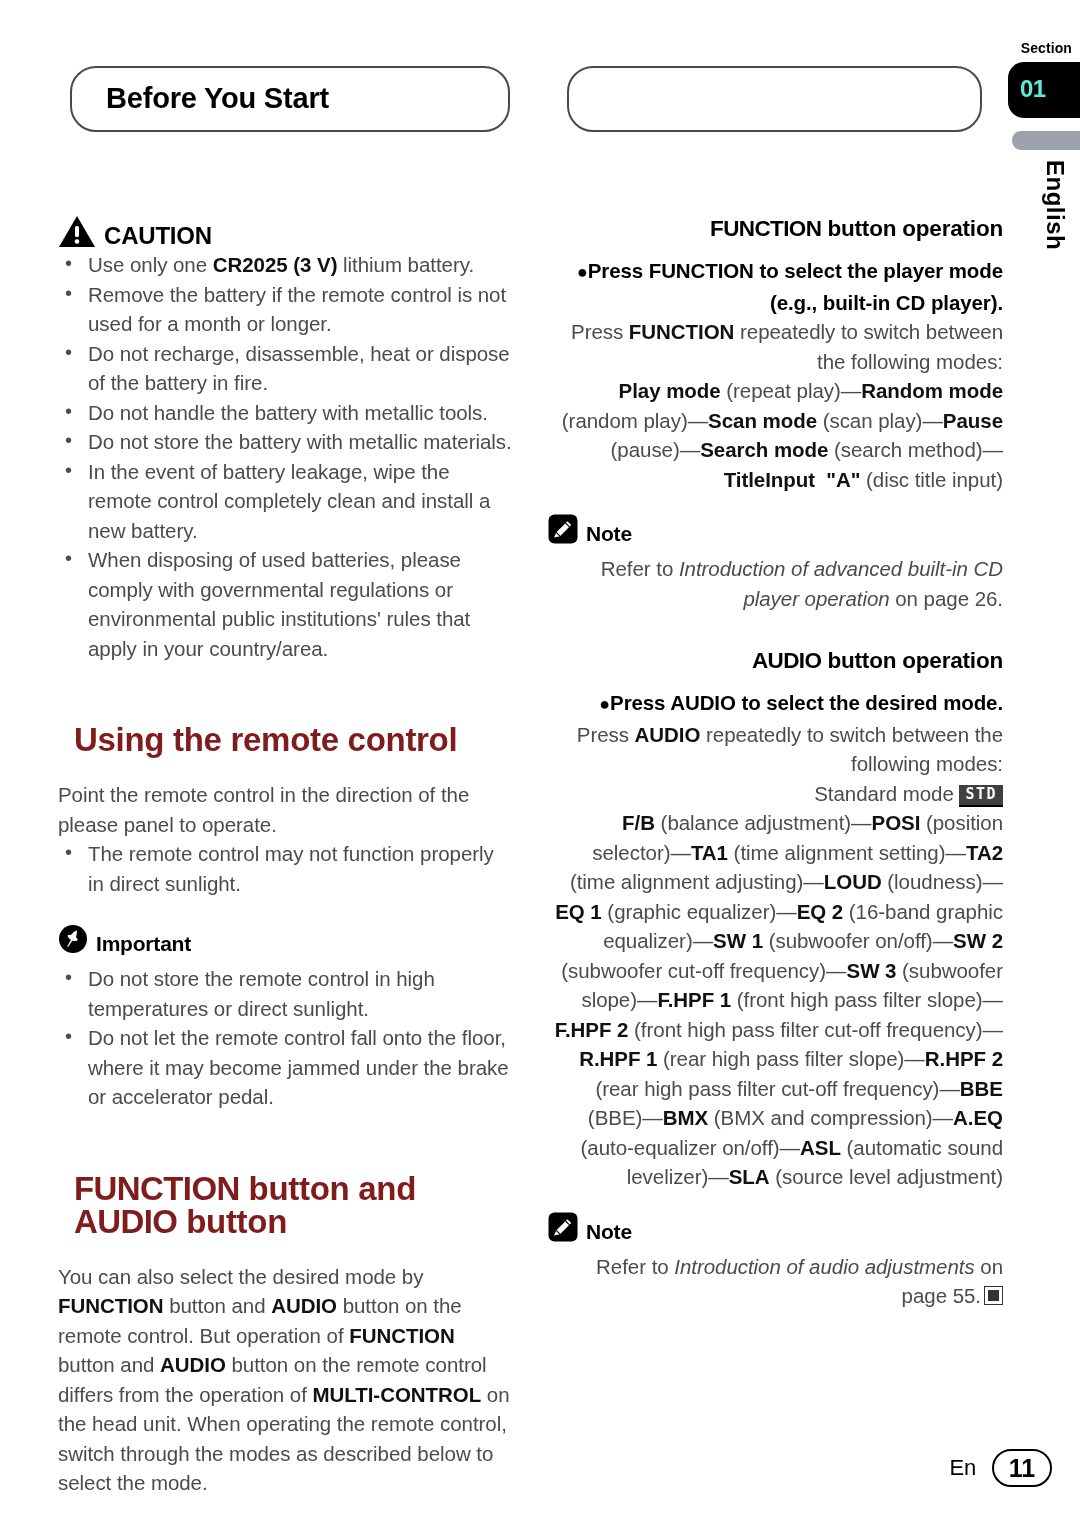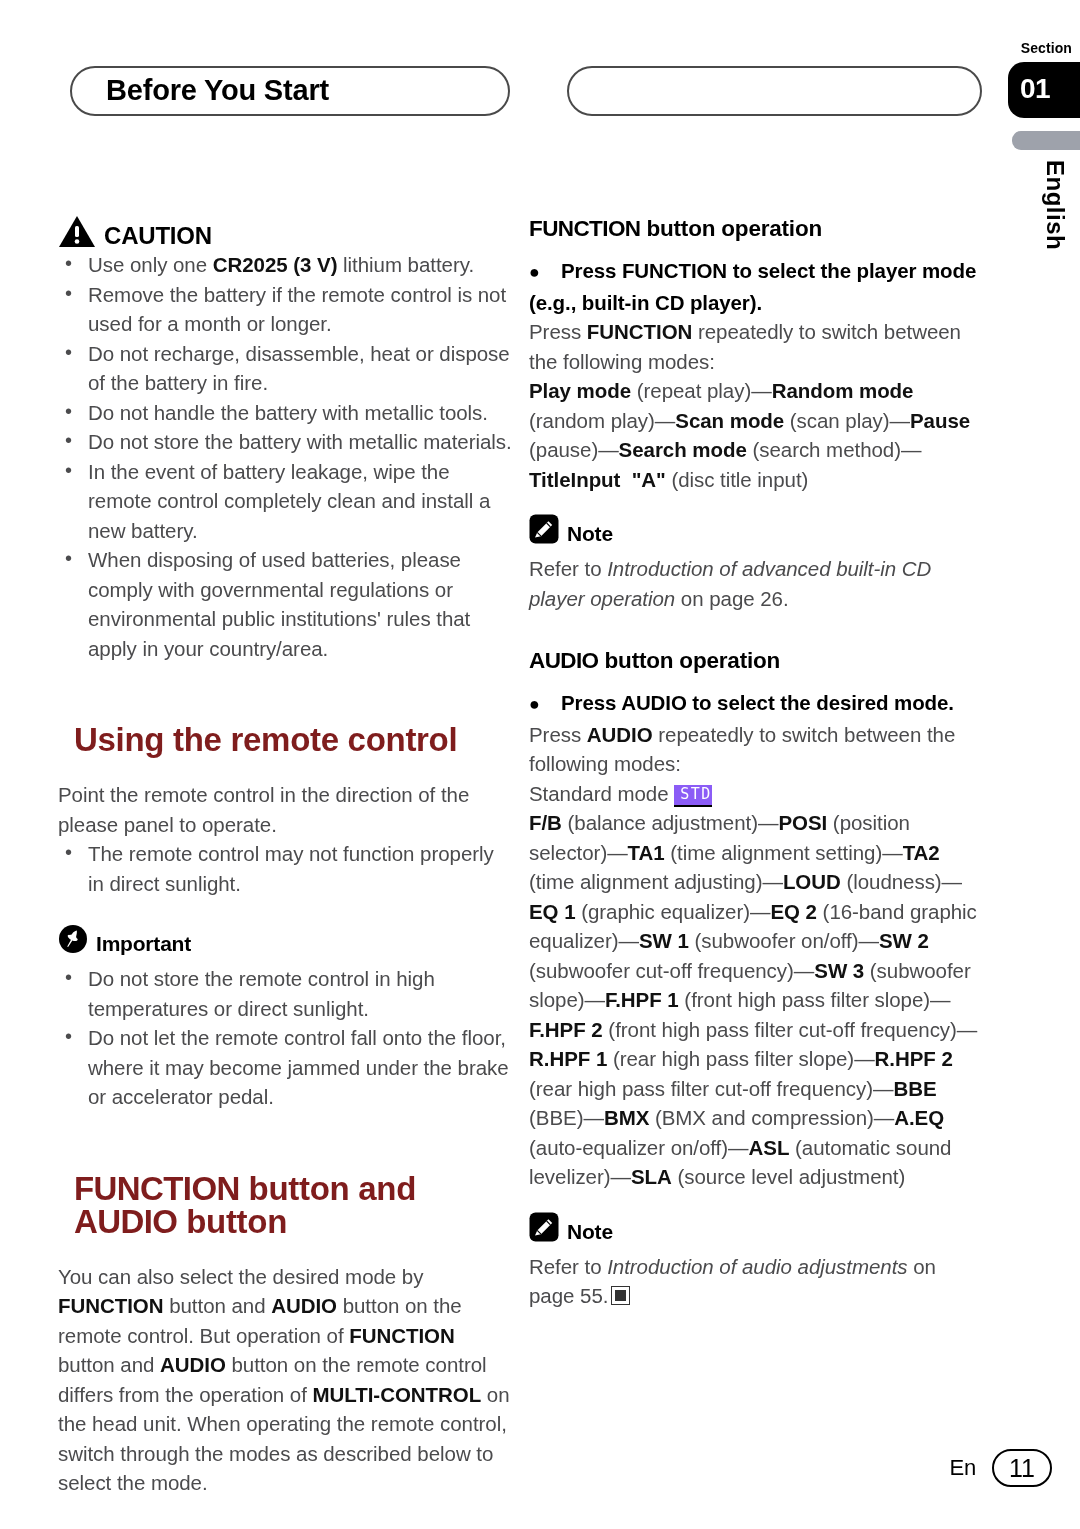--- a/index.html
+++ b/index.html
@@ -26,21 +26,21 @@
   .header {
     position: absolute;
     left: 70px;
     top: 66px;
     width: 912px;
     height: 52px;
   }
   .pill {
     position: absolute;
     top: 0;
-    height: 50px;
+    height: 66px;
     border: 2px solid #4a4a4a;
     border-radius: 26px;
     background: #fff;
     box-sizing: border-box;
   }
   .pill-left {
     left: 0;
     width: 440px;
   }
   .pill-right {
@@ -77,22 +77,22 @@
     height: 56px;
     background: #000;
     border-top-left-radius: 16px;
     border-bottom-left-radius: 16px;
   }
   .section-tab span {
     position: absolute;
     left: 12px;
     top: 50%;
     transform: translateY(-52%);
-    color: #ffffff;
-    font-size: 28px;
+    color: #5eead4;
+    font-size: 24px;
     font-weight: bold;
     letter-spacing: -0.5px;
   }
 
   
   .lang-bar {
     position: absolute;
     right: 0;
     top: 131px;
     width: 68px;
@@ -115,21 +115,21 @@
     white-space: nowrap;
   }
 
   
   .col {
     position: absolute;
     top: 215px;
     width: 455px;
   }
   .col-left  { left: 58px; }
-  .col-right { left: 529px; }
+  .col-right { left: 548px; text-align: right; }
 
   
   .body-text {
     font-size: 20.5px;
     line-height: 29.5px;
     color: #4b4b4d;
     margin: 0;
     letter-spacing: -0.05px;
   }
   .body-text b, .body-text strong { color: #111; font-weight: bold; }
@@ -232,27 +232,27 @@
   .spacer-8  { height: 8px; }
   .spacer-14 { height: 14px; }
   .spacer-20 { height: 20px; }
   .spacer-26 { height: 26px; }
   .spacer-34 { height: 34px; }
   .spacer-44 { height: 44px; }
 
   
   .lcd-badge {
     display: inline-block;
-    background: #8b5cf6;
+    background: #404040;
     color: #fff;
     font-family: "DejaVu Sans Mono", monospace;
     font-size: 15px;
-    font-weight: normal;
+    font-weight: bold;
     letter-spacing: 1.5px;
-    padding: 1px 0 2px 6px;
+    padding: 1px 6px 2px 6px;
     line-height: 17px;
     vertical-align: 2px;
     border-bottom: 2px solid #000;
   }
   .lcd-badge::after {
     content: "";
   }
 
   
   .eos {
@@ -291,21 +291,21 @@
   }
   .footer .pagenum {
     min-width: 60px;
     height: 38px;
     border: 2.5px solid #000;
     border-radius: 19px;
     display: flex;
     align-items: center;
     justify-content: center;
     font-size: 25px;
-    font-weight: normal;
+    font-weight: bold;
     color: #000;
     padding: 0 6px;
     box-sizing: border-box;
   }
 </style>
 </head>
 <body>
 
 <div class="page">
 

